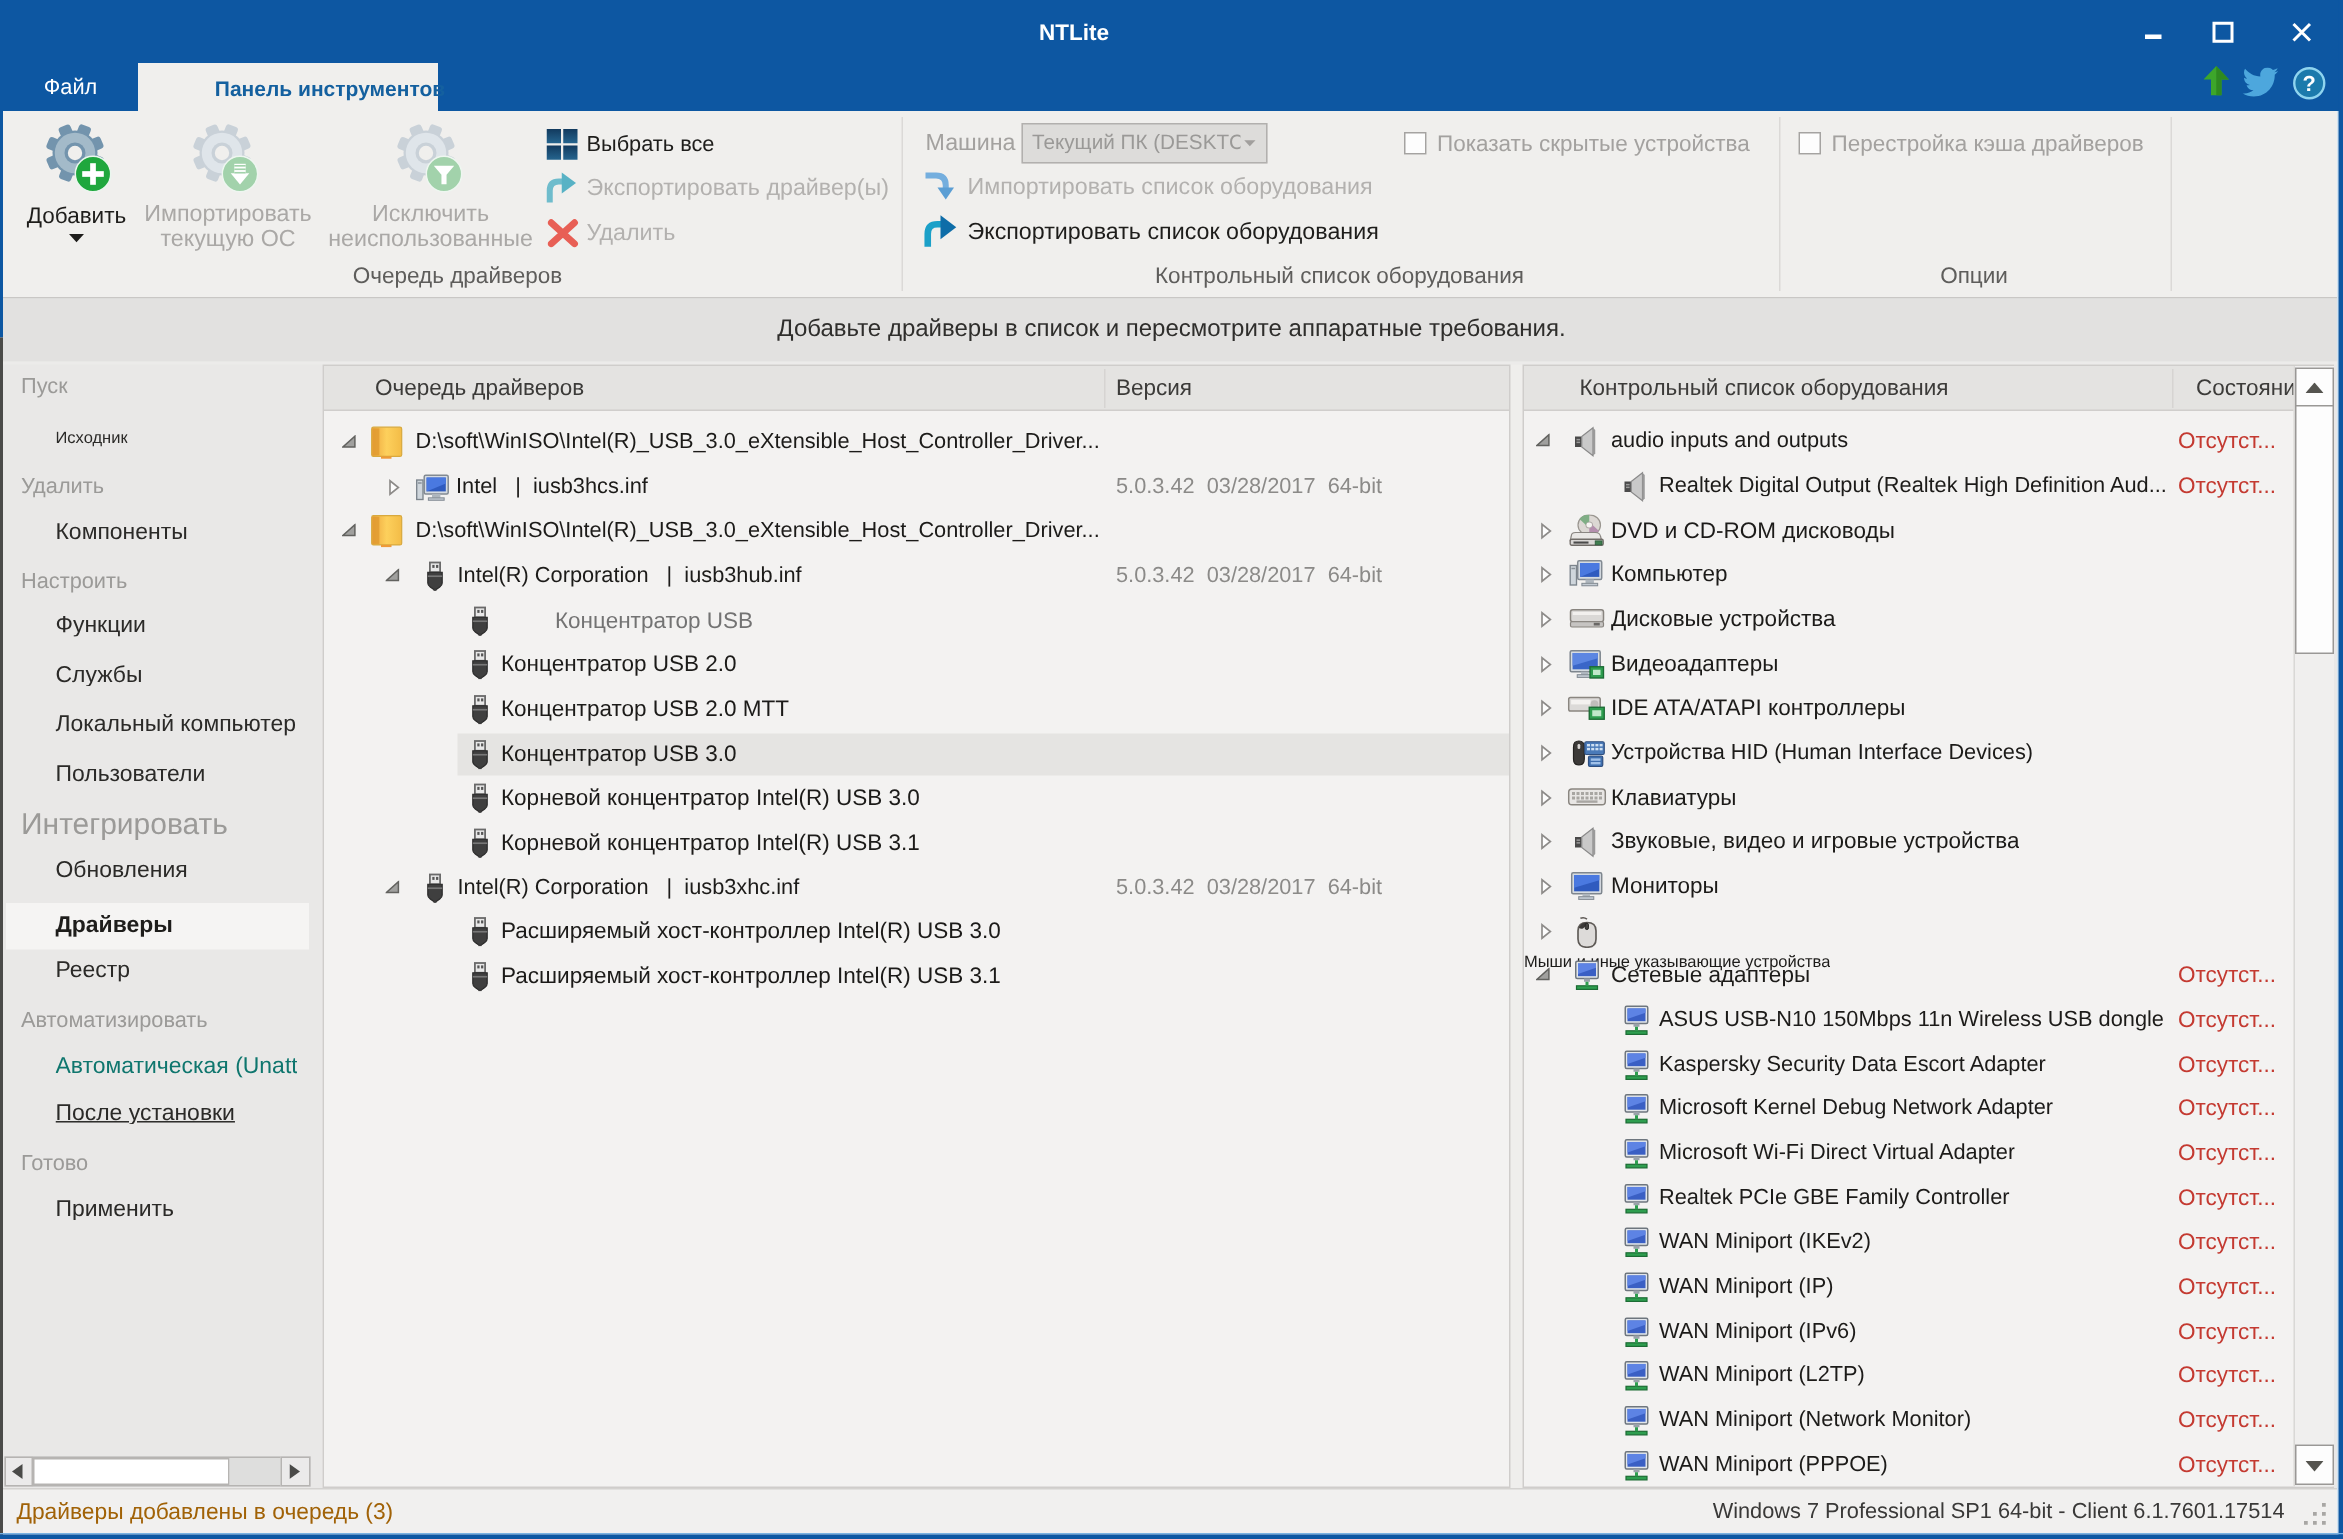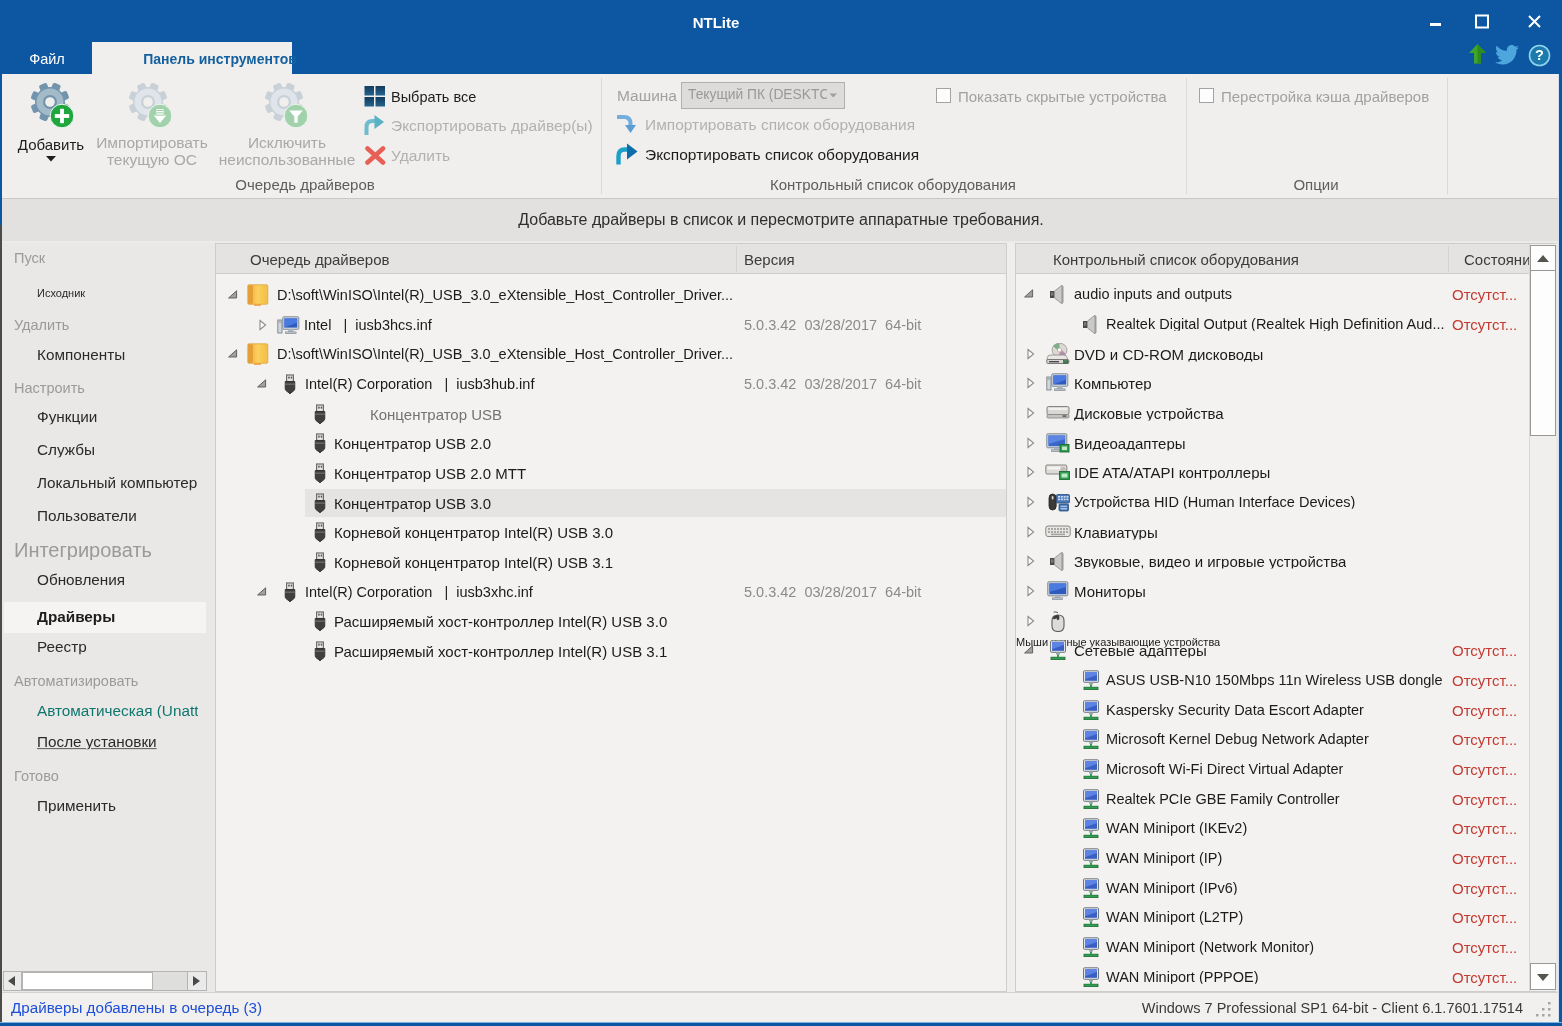--- a/index.html
+++ b/index.html
@@ -632,21 +632,21 @@
 <div class="abs" style="left:3px;top:971px;width:19px;height:20px;background:#ebeaea;border:1px solid #b6b4b2;"></div>
 <svg class="abs" style="left:8px;top:976px;" width="8" height="11" viewBox="0 0 8 11">
     <polygon points="7,0 7,10 0,5" fill="#4a4a48"></polygon>
   </svg>
 <div class="abs" style="left:187px;top:971px;width:20px;height:20px;background:#ebeaea;border:1px solid #b6b4b2;"></div>
 <svg class="abs" style="left:193px;top:976px;" width="8" height="11" viewBox="0 0 8 11">
     <polygon points="0,0 0,10 7,5" fill="#4a4a48"></polygon>
   </svg>
 <div class="abs" style="left:22px;top:972px;width:131px;height:18px;background:#ffffff;border:1px solid #b6b4b2;"></div>
 <div class="abs" style="left:0px;top:992px;width:1562px;height:30px;background:#f1f0ef;border-top:1px solid #d4d2d0;"></div>
-<div class="txt" style="left:11px;top:1008px;font-size:15.2px;color:#1d4ed8;transform:translate(0,-50%);">Драйверы добавлены в очередь (3)</div>
+<div class="txt" style="left:11px;top:1008px;font-size:15.2px;color:#a16207;transform:translate(0,-50%);">Драйверы добавлены в очередь (3)</div>
 <div class="txt" style="left:1523px;top:1008px;font-size:14.5px;color:#3a3938;transform:translate(-50%,-50%);transform:translate(-100%,-50%);">Windows 7 Professional SP1 64-bit - Client 6.1.7601.17514</div>
 <svg class="abs" style="left:1534px;top:1000px;" width="18" height="18" viewBox="0 0 18 18">
     <rect x="14" y="2" width="2.5" height="2.5" fill="#a8a6a4"></rect>
     <rect x="14" y="8" width="2.5" height="2.5" fill="#a8a6a4"></rect>
     <rect x="14" y="14" width="2.5" height="2.5" fill="#a8a6a4"></rect>
     <rect x="8" y="8" width="2.5" height="2.5" fill="#a8a6a4"></rect>
     <rect x="8" y="14" width="2.5" height="2.5" fill="#a8a6a4"></rect>
     <rect x="2" y="14" width="2.5" height="2.5" fill="#a8a6a4"></rect>
   </svg>
 <div class="abs" style="left:0px;top:74px;width:2px;height:151px;background:#0d57a2;"></div>

